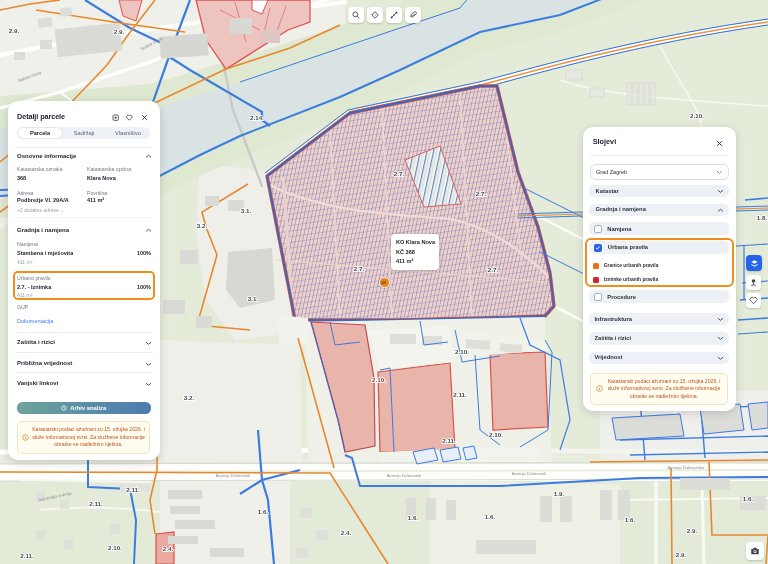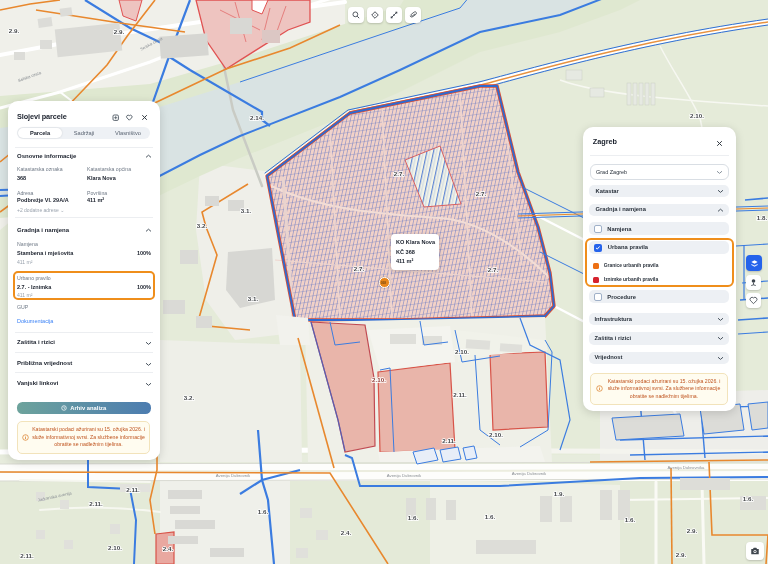--- a/index.html
+++ b/index.html
@@ -334,21 +334,21 @@
 </div>
 <div class="btn" style="left:746px;top:542px;width:18px;height:18px;">
   <svg width="10" height="10" viewBox="0 0 12 12">
       <path d="M1.5,3.5 h2 l1,-1.4 h3 l1,1.4 h2 v6.4 h-9 Z" fill="#3f464e"></path>
       <circle cx="6" cy="6.6" r="1.8" fill="#fff"></circle>
       <circle cx="6" cy="6.6" r="1" fill="#3f464e"></circle>
     </svg>
 </div>
 
 <div class="panel" id="lp" style="left:8px;top:101px;width:152px;height:359px;font-family:'Liberation Sans',sans-serif;">
-  <div style="position:absolute;left:9px;top:11px;font-size:7.3px;letter-spacing:-0.1px;font-weight:bold;color:#1a202c;">Slojevi parcele</div>
+  <div style="position:absolute;left:9px;top:11px;font-size:7.3px;letter-spacing:-0.1px;font-weight:bold;color:#1a202c;">Detalji parcele</div>
   <svg style="position:absolute;left:104px;top:12.5px;" width="40" height="7" viewBox="0 0 40 7">
     <rect x="1" y="1" width="5.4" height="5.4" rx="1.2" fill="none" stroke="#4a5560" stroke-width="0.9"></rect>
     <path d="M3.7,2.2 v3 M2.2,3.7 h3" stroke="#4a5560" stroke-width="0.8" fill="none"></path>
     <path d="M17.3,6.2 L15,3.9 a1.55,1.55 0 1 1 2.3,-2.2 a1.55,1.55 0 1 1 2.3,2.2 Z" fill="none" stroke="#4a5560" stroke-width="0.9" stroke-linejoin="round"></path>
     <path d="M30.3,1.2 L34.8,5.8 M34.8,1.2 L30.3,5.8" stroke="#333a42" stroke-width="1"></path>
   </svg>
   <div style="position:absolute;left:9px;top:26.2px;width:133px;height:12.2px;background:#eef1f5;border-radius:6px;"></div>
   <div style="position:absolute;left:10.2px;top:27.3px;width:43.8px;height:10px;background:#fff;border-radius:5px;box-shadow:0 0 2px rgba(0,0,0,.15);"></div>
   <div style="position:absolute;left:10px;top:29px;width:44px;text-align:center;font-size:5.7px;font-weight:bold;color:#1a202c;">Parcela</div>
   <div style="position:absolute;left:54px;top:29px;width:44px;text-align:center;font-size:5.7px;color:#5a6472;">Sadržaji</div>
@@ -407,21 +407,21 @@
   </div>
   <div style="position:absolute;left:9px;top:320.4px;width:133px;height:32.3px;background:#fffcf0;border:1px solid #f2e3bb;border-radius:5px;box-sizing:border-box;"></div>
   <svg style="position:absolute;left:14px;top:332.5px;" width="7" height="7" viewBox="0 0 10 10">
       <circle cx="5" cy="5" r="4" fill="none" stroke="#d97b26" stroke-width="1"></circle>
       <path d="M5,4.4 V7.2 M5,2.6 V3.5" stroke="#d97b26" stroke-width="1.1"></path>
     </svg>
   <div style="position:absolute;left:22px;top:325.4px;width:117px;font-size:5.2px;line-height:7.5px;color:#c05621;text-align:center;">Katastarski podaci ažurirani su 15. ožujka 2026. i služe informativnoj svrsi. Za službene informacije obratite se nadležnim tijelima.</div>
 </div>
 
 <div class="panel" id="rp" style="left:583px;top:127px;width:153px;height:284px;font-family:'Liberation Sans',sans-serif;">
-  <div style="position:absolute;left:9.7px;top:10px;font-size:7.3px;font-weight:bold;color:#1a202c;">Zagreb</div>
+  <div style="position:absolute;left:9.7px;top:10px;font-size:7.3px;font-weight:bold;color:#1a202c;">Slojevi</div>
   <svg style="position:absolute;left:132.5px;top:12.5px;" width="7" height="7" viewBox="0 0 7 7">
       <path d="M1.2,1.2 L5.8,5.8 M5.8,1.2 L1.2,5.8" stroke="#333a42" stroke-width="1"></path>
     </svg>
   <div style="position:absolute;left:7px;top:28.4px;width:139px;border-top:1px solid #eceef1;"></div>
   <div style="position:absolute;left:7px;top:37.3px;width:138.8px;height:15.7px;border:1px solid #d9dee4;border-radius:6px;box-sizing:border-box;"></div>
   <div style="position:absolute;left:13px;top:41.5px;font-size:5.5px;color:#2a323c;">Grad Zagreb</div>
   <svg style="position:absolute;left:133px;top:43px;" width="7" height="5" viewBox="0 0 7 5">
       <path d="M1,1.2 L3.5,3.4 L6,1.2" stroke="#8a949e" stroke-width="1" fill="none"></path>
     </svg>
   <div style="position:absolute;left:5.7px;top:58px;width:140.2px;height:12.4px;background:#edf0f4;border-radius:5px;"></div>

